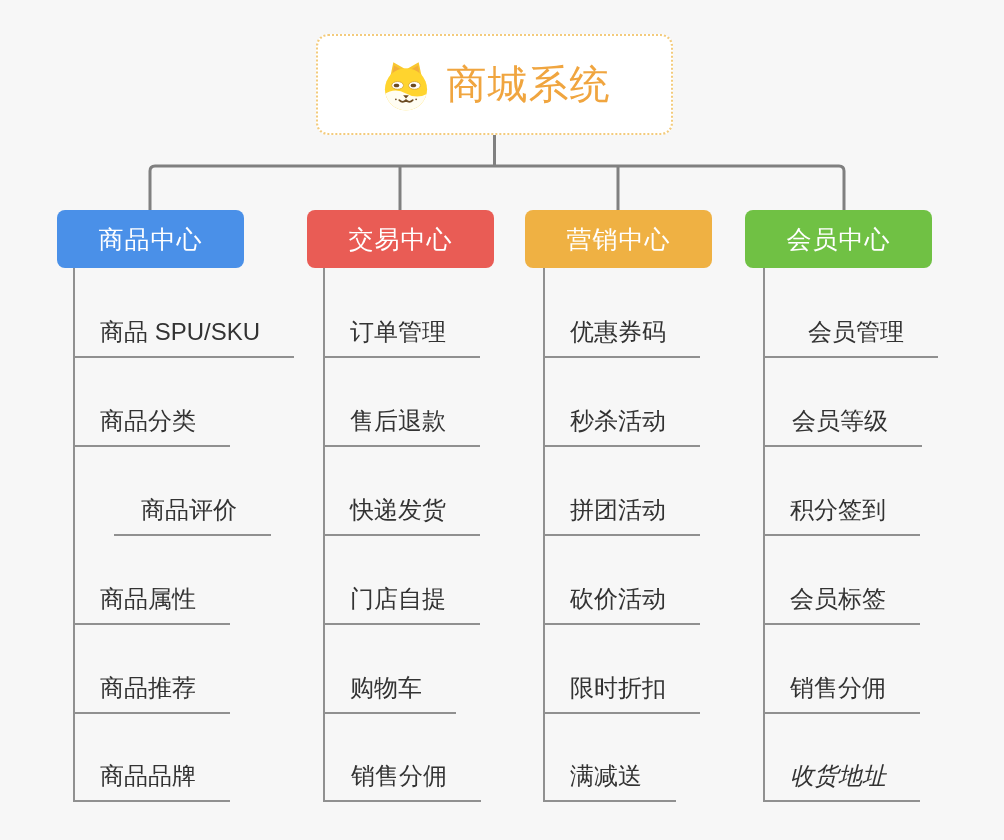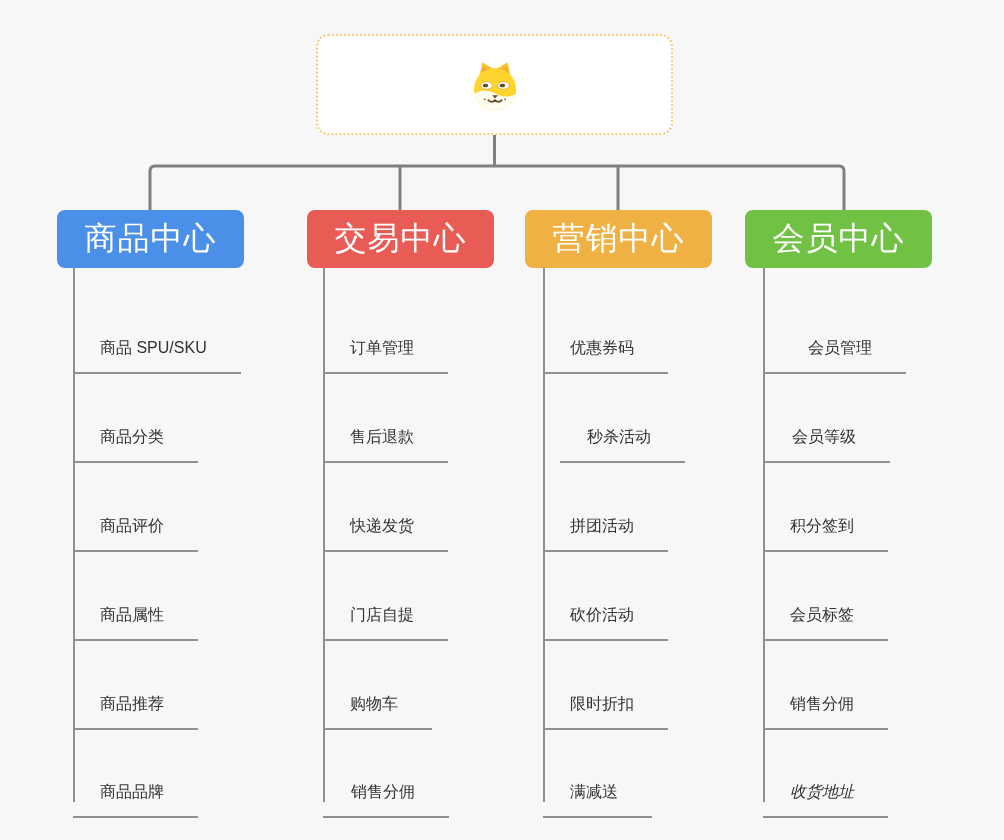--- a/index.html
+++ b/index.html
@@ -42,44 +42,43 @@
     white-space:nowrap;
   }
   .dog-icon{display:inline-flex;width:54px;height:54px;}
   
   .branch-header{
     position:absolute;
     width:187px;height:58px;
     border-radius:8px;
     display:flex;align-items:center;justify-content:center;
     color:#ffffff;
-    font-size:32px;
+    font-size:25px;
     letter-spacing:1px;
     cursor:pointer;
   }
   
   .branch-line{
     position:absolute;
     width:2px;
     background:var(--underline,#909090);
   }
   
   .leaf{
     position:absolute;
     cursor:pointer;
   }
   .leaf span{
     display:inline-block;
-    font-size:16px;
+    font-size:24px;
     line-height:28px;
     color:#333333;
     white-space:nowrap;
     padding:0 34px 10px 27px;
     border-bottom:2px solid var(--underline,#909090);
-    margin-top:16px;
   }
 </style>
 </head>
 <body>
 
 <div class="canvas" style="background: rgb(247, 247, 247);">
 
   <svg class="connectors" viewBox="0 0 1004 840" xmlns="http://www.w3.org/2000/svg">
 
     <line x1="494.5" y1="135" x2="494.5" y2="166"></line>
@@ -107,43 +106,44 @@
         <ellipse cx="22" cy="32.5" rx="7" ry="4.6" fill="#FFFFFF" stroke="#D8A62C" stroke-width="1"></ellipse>
         <ellipse cx="42" cy="32.5" rx="7" ry="4.6" fill="#FFFFFF" stroke="#D8A62C" stroke-width="1"></ellipse>
         <rect x="17.5" y="30.5" width="6.5" height="4.2" rx="2.1" fill="#6B4A21"></rect>
         <rect x="37.5" y="30.5" width="6.5" height="4.2" rx="2.1" fill="#6B4A21"></rect>
         <path d="M28.6 44 L35.4 44 L32 48 Z" fill="#6B4A21"></path>
         <path d="M24 50 Q28 54 32 50 Q36 54 40 50" stroke="#6B4A21" stroke-width="2" fill="none" stroke-linecap="round"></path>
         <circle cx="20" cy="49" r="1" fill="#6B4A21"></circle>
         <circle cx="44" cy="49" r="1" fill="#6B4A21"></circle>
       </svg>
     </span>
+    <span class="root-title" style="color: rgb(240, 165, 63);">商城系统</span>
   </div>
 
   <div id="branches">
       <div class="branch-header" style="left: 57px; top: 210px; background: rgb(74, 144, 232);">商品中心</div>
       <div class="branch-line" style="left: 73px; top: 268px; height: 534px;"></div>
       <div class="leaf" style="left: 73px; top: 318px;"><span style="color: rgb(51, 51, 51);">商品 SPU/SKU</span></div>
       <div class="leaf" style="left: 73px; top: 407px;"><span style="color: rgb(51, 51, 51);">商品分类</span></div>
-      <div class="leaf" style="left: 73px; top: 496px;"><span style="color: rgb(51, 51, 51);">商品评价</span></div>
+      <div class="leaf" style="left: 73px; top: 496px; padding-left: 41px;"><span style="color: rgb(51, 51, 51);">商品评价</span></div>
       <div class="leaf" style="left: 73px; top: 585px;"><span style="color: rgb(51, 51, 51);">商品属性</span></div>
       <div class="leaf" style="left: 73px; top: 674px;"><span style="color: rgb(51, 51, 51);">商品推荐</span></div>
       <div class="leaf" style="left: 73px; top: 762px;"><span style="color: rgb(51, 51, 51);">商品品牌</span></div>
       <div class="branch-header" style="left: 307px; top: 210px; background: rgb(233, 92, 85);">交易中心</div>
       <div class="branch-line" style="left: 323px; top: 268px; height: 534px;"></div>
       <div class="leaf" style="left: 323px; top: 318px;"><span style="color: rgb(51, 51, 51);">订单管理</span></div>
       <div class="leaf" style="left: 323px; top: 407px;"><span style="color: rgb(51, 51, 51);">售后退款</span></div>
       <div class="leaf" style="left: 323px; top: 496px;"><span style="color: rgb(51, 51, 51);">快递发货</span></div>
       <div class="leaf" style="left: 323px; top: 585px;"><span style="color: rgb(51, 51, 51);">门店自提</span></div>
       <div class="leaf" style="left: 323px; top: 674px;"><span style="color: rgb(51, 51, 51);">购物车</span></div>
       <div class="leaf" style="left: 323px; top: 762px;"><span style="color: rgb(51, 51, 51); padding-left: 28px;">销售分佣</span></div>
       <div class="branch-header" style="left: 525px; top: 210px; background: rgb(239, 177, 67);">营销中心</div>
       <div class="branch-line" style="left: 543px; top: 268px; height: 534px;"></div>
       <div class="leaf" style="left: 543px; top: 318px;"><span style="color: rgb(51, 51, 51);">优惠券码</span></div>
-      <div class="leaf" style="left: 543px; top: 407px; padding-left: 17px;"><span style="color: rgb(51, 51, 51);">秒杀活动</span></div>
+      <div class="leaf" style="left: 543px; top: 407px;"><span style="color: rgb(51, 51, 51);">秒杀活动</span></div>
       <div class="leaf" style="left: 543px; top: 496px;"><span style="color: rgb(51, 51, 51);">拼团活动</span></div>
       <div class="leaf" style="left: 543px; top: 585px;"><span style="color: rgb(51, 51, 51);">砍价活动</span></div>
       <div class="leaf" style="left: 543px; top: 674px;"><span style="color: rgb(51, 51, 51);">限时折扣</span></div>
       <div class="leaf" style="left: 543px; top: 762px;"><span style="color: rgb(51, 51, 51);">满减送</span></div>
       <div class="branch-header" style="left: 745px; top: 210px; background: rgb(112, 193, 68);">会员中心</div>
       <div class="branch-line" style="left: 763px; top: 268px; height: 534px;"></div>
       <div class="leaf" style="left: 763px; top: 318px;"><span style="color: rgb(51, 51, 51); padding-left: 45px;">会员管理</span></div>
       <div class="leaf" style="left: 763px; top: 407px;"><span style="color: rgb(51, 51, 51); padding-left: 29px;">会员等级</span></div>
       <div class="leaf" style="left: 763px; top: 496px;"><span style="color: rgb(51, 51, 51);">积分签到</span></div>
       <div class="leaf" style="left: 763px; top: 585px;"><span style="color: rgb(51, 51, 51);">会员标签</span></div>

